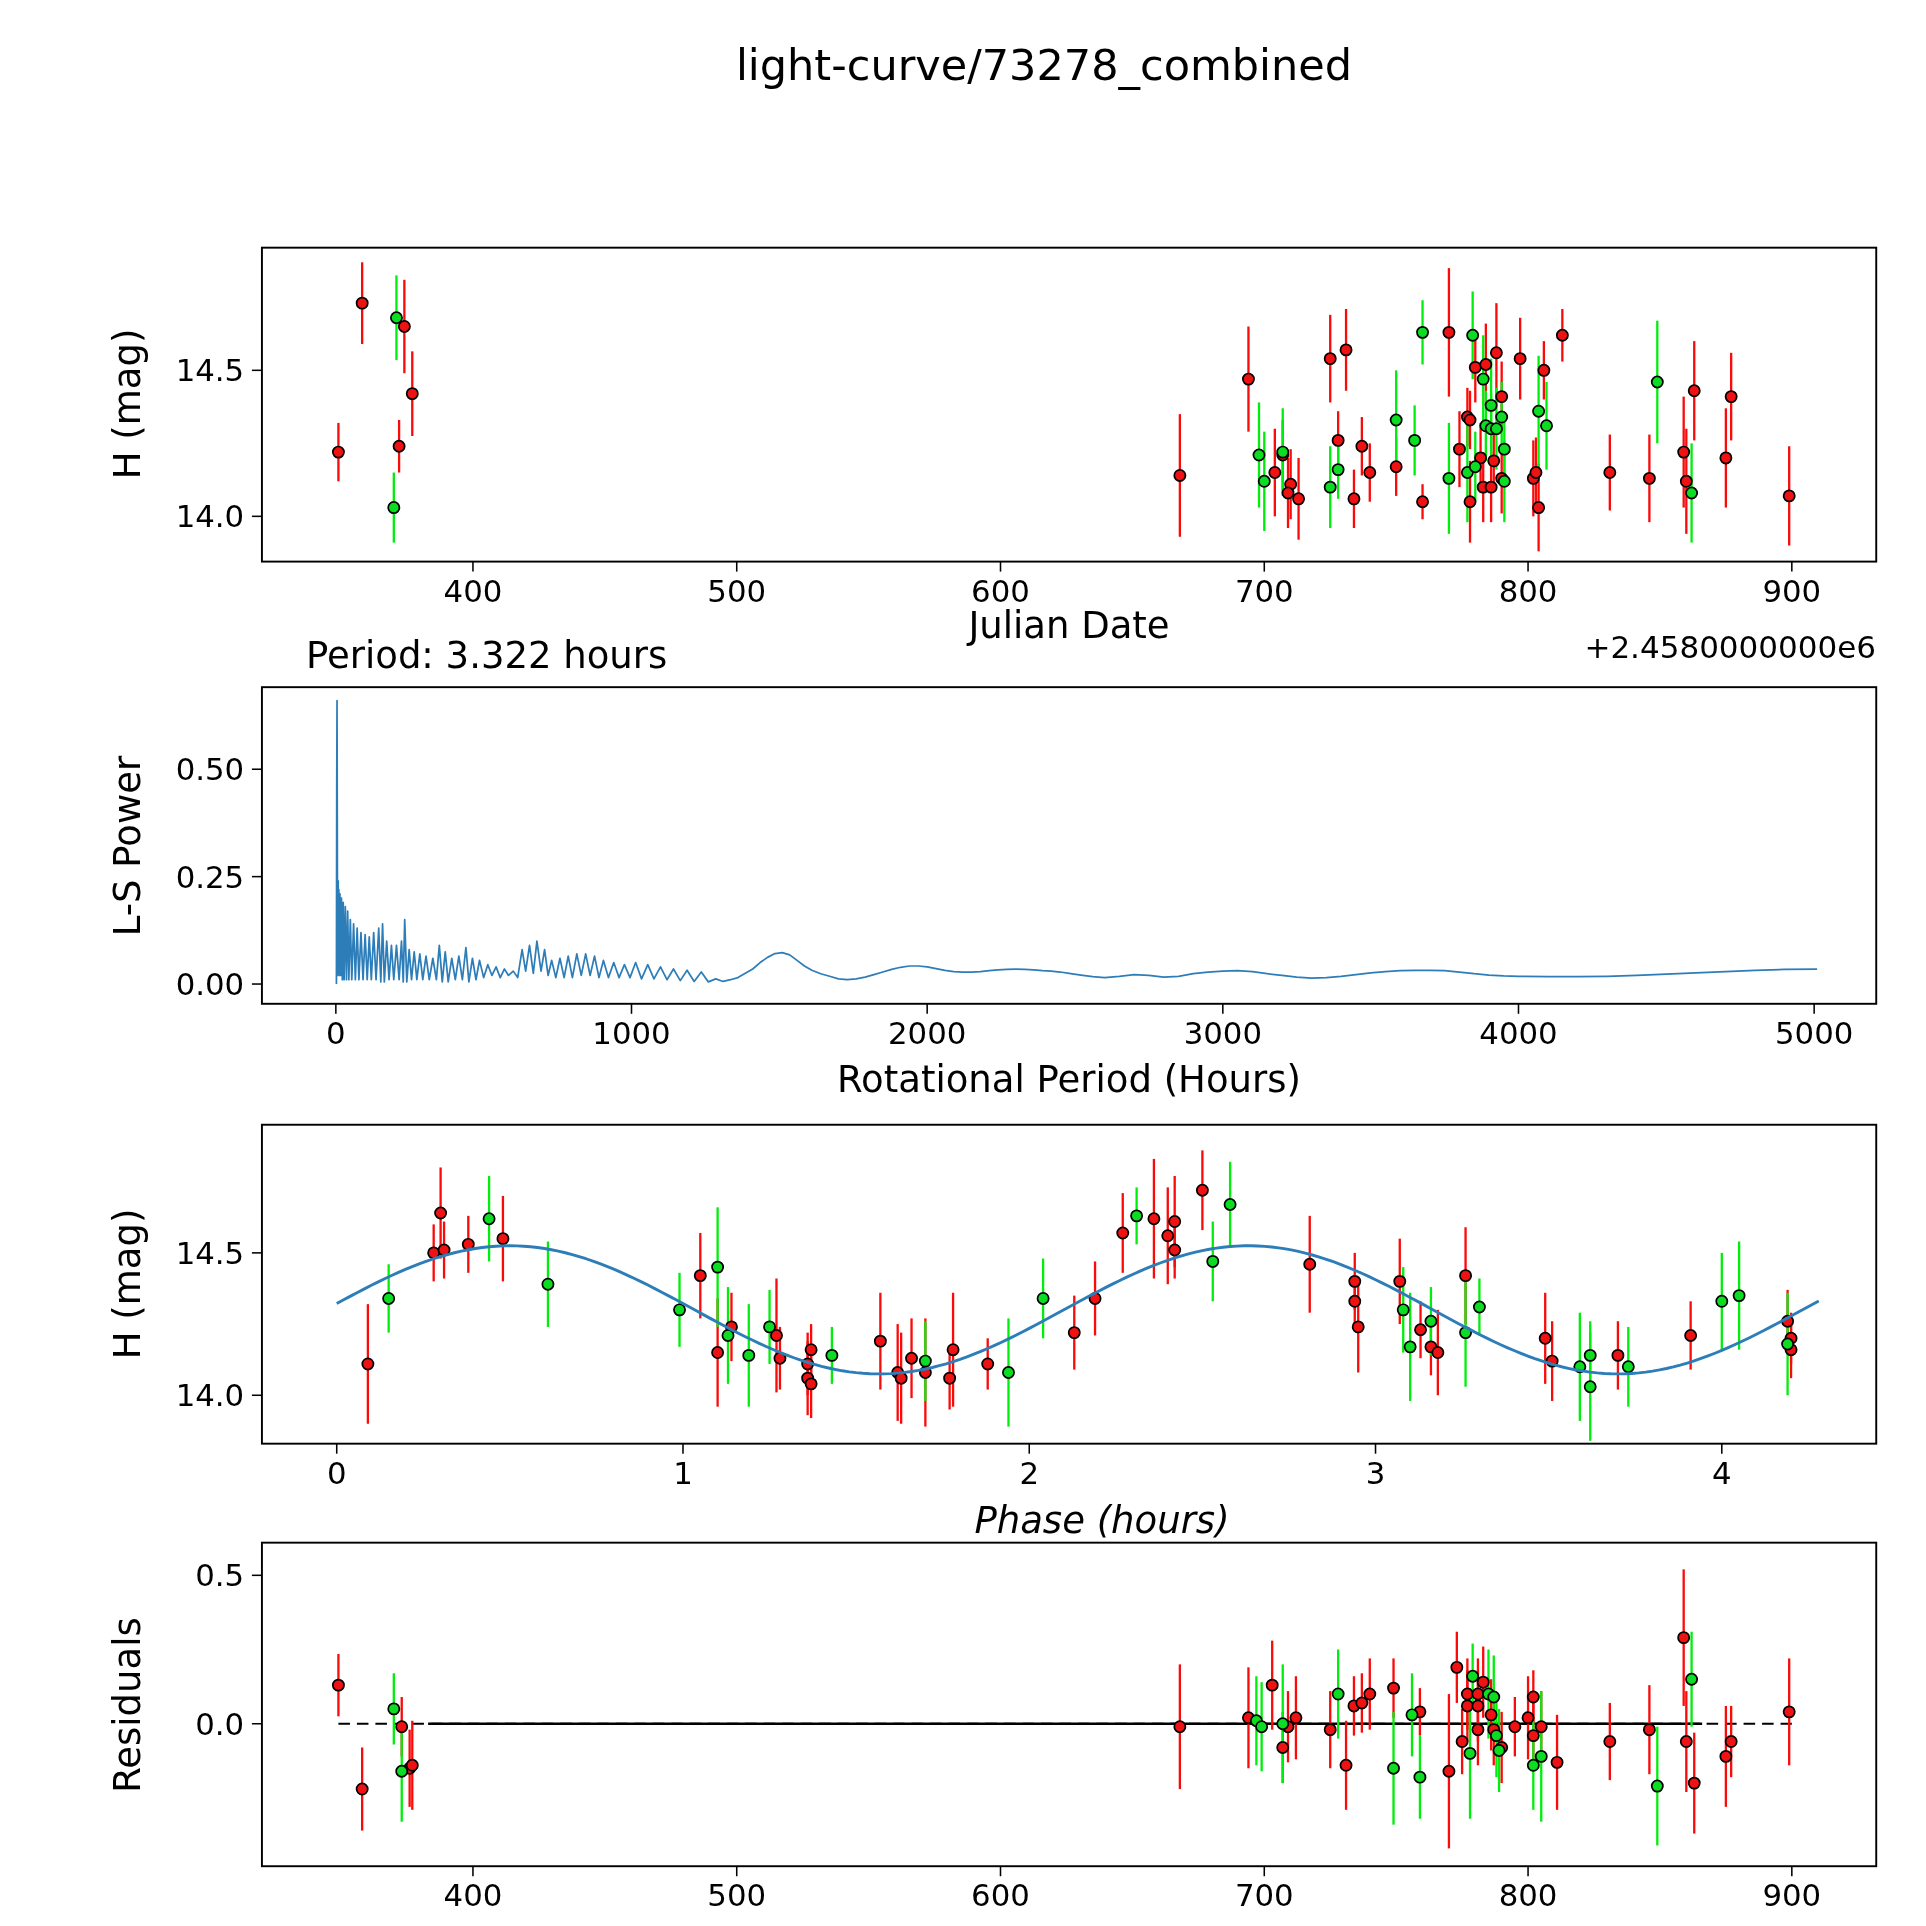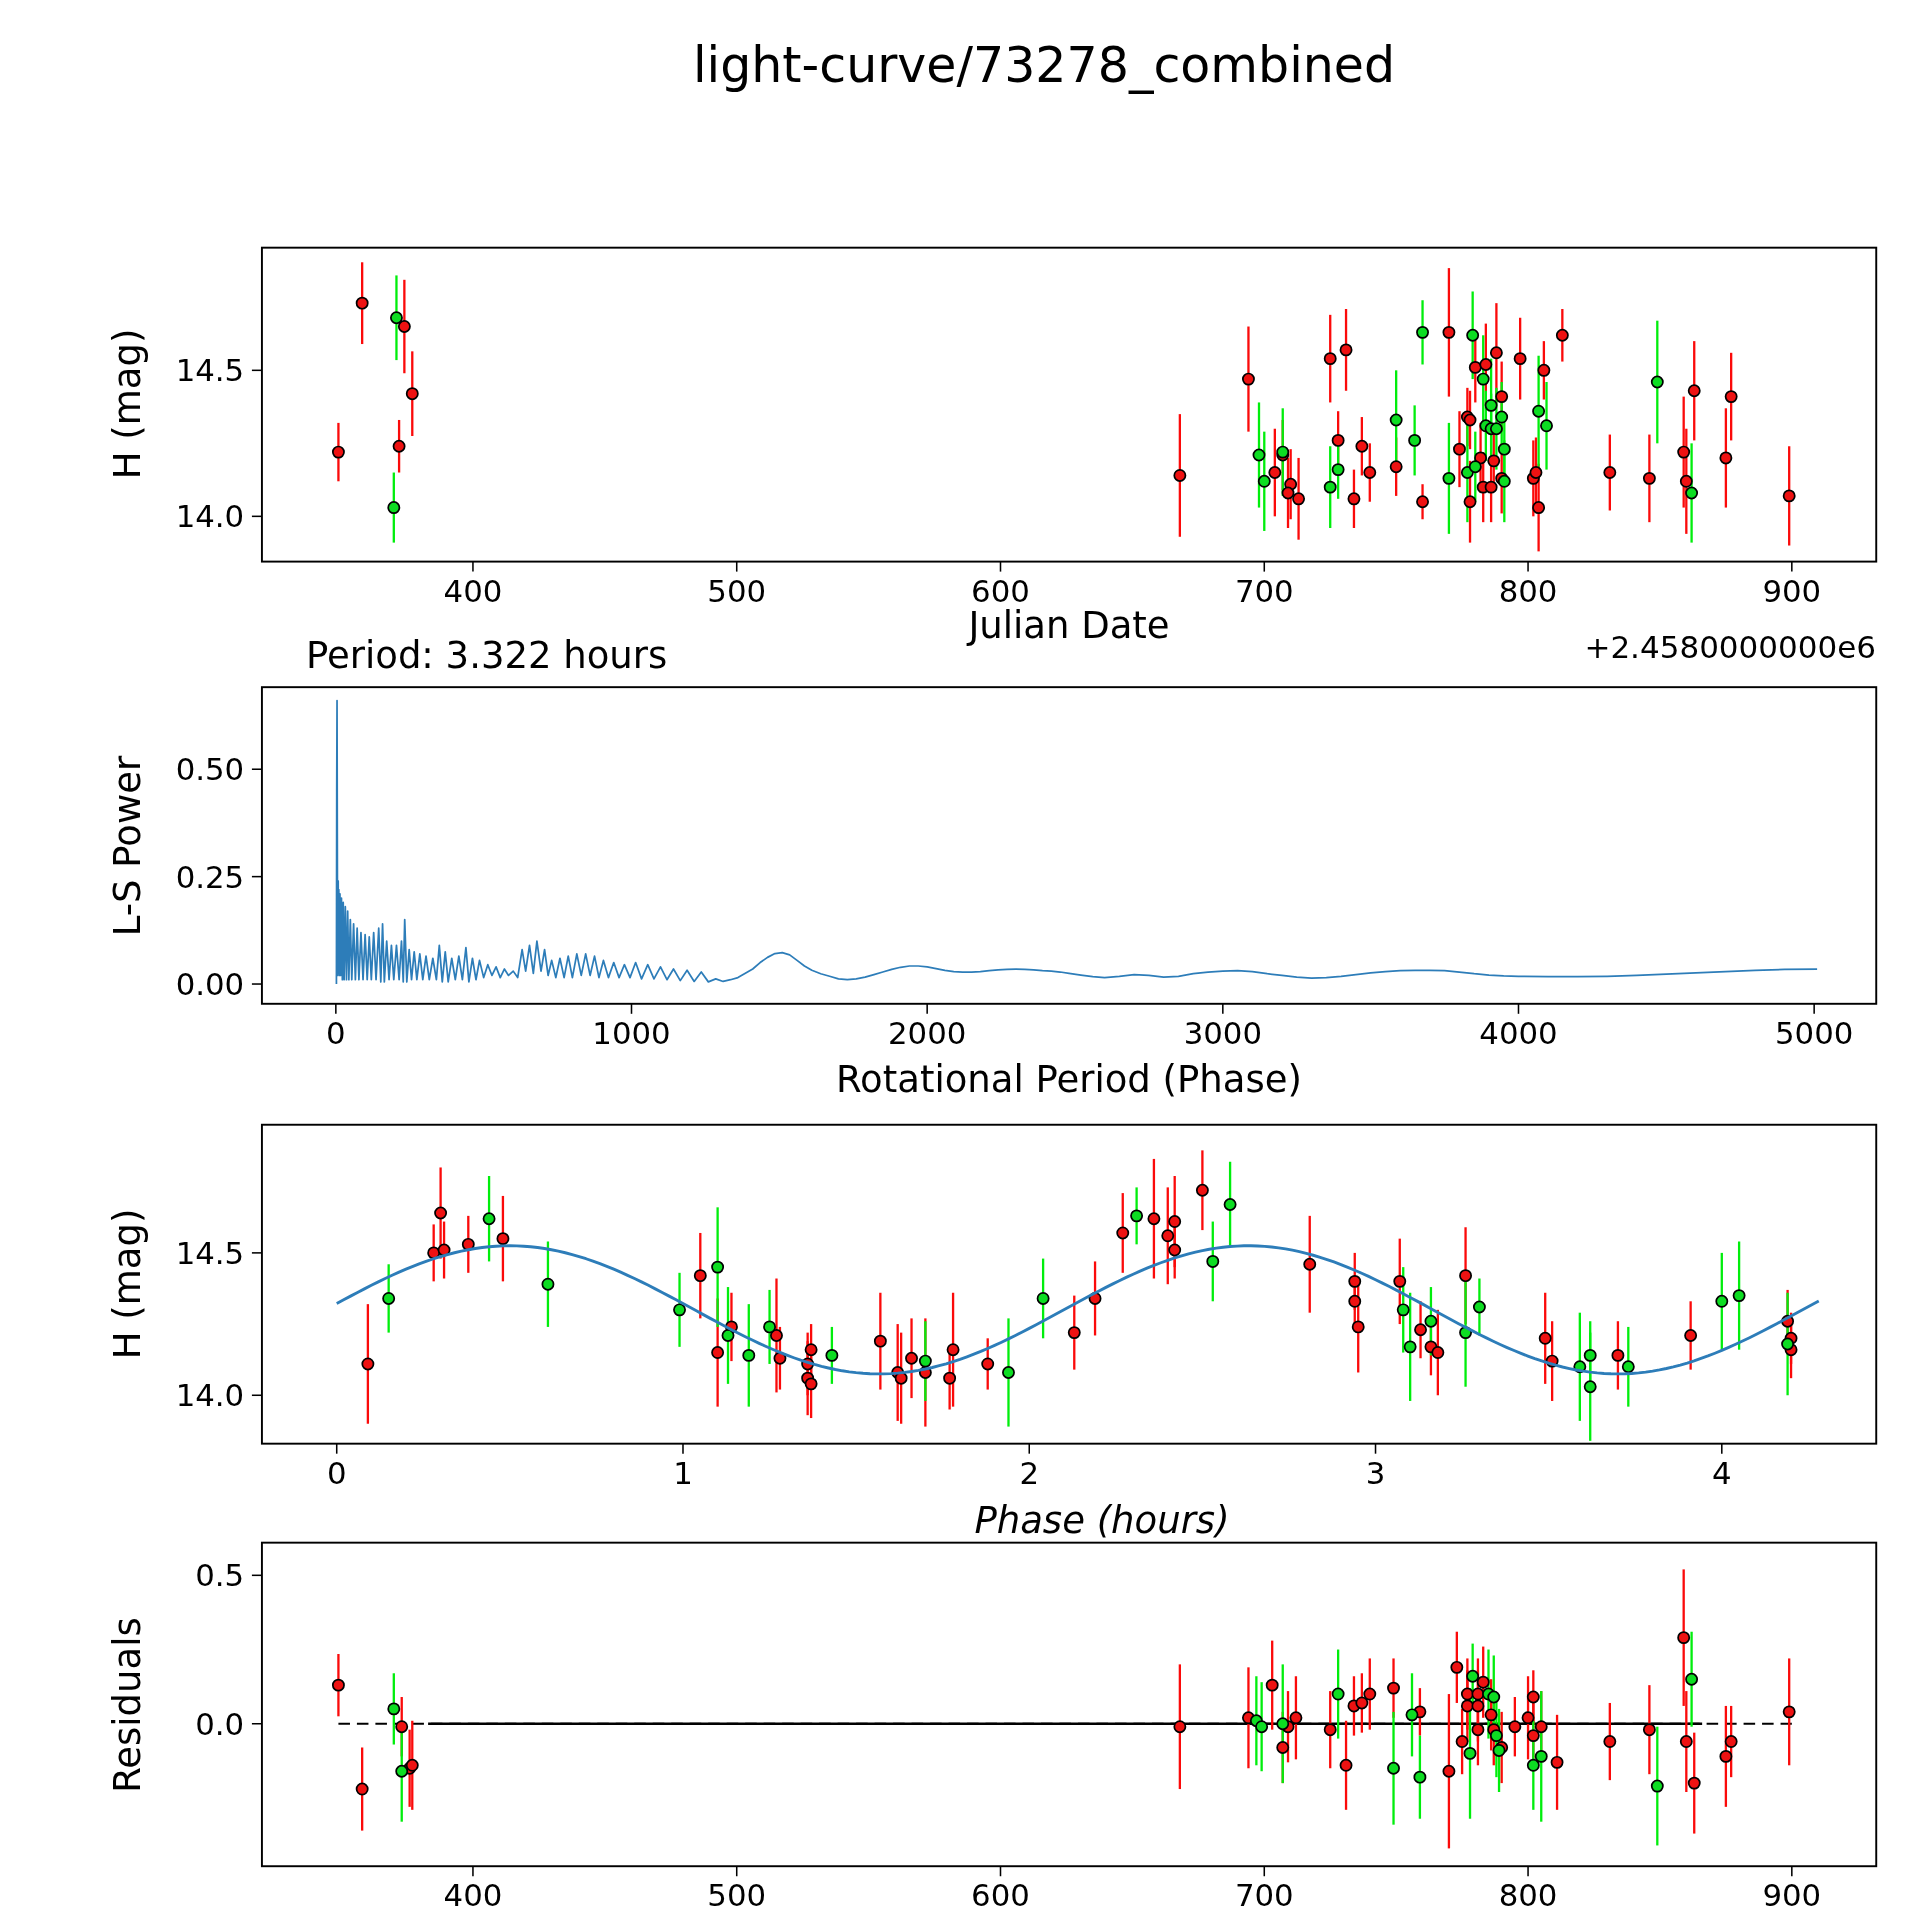--- a/index.html
+++ b/index.html
@@ -3,21 +3,21 @@
 <meta charset="utf-8">
 <style>
   html,body{margin:0;padding:0;background:#ffffff;}
   #figure{position:relative;width:2080px;height:2080px;background:#ffffff;overflow:hidden;
           font-family:"DejaVu Sans",sans-serif;color:#000;}
   .txt{position:absolute;white-space:nowrap;color:#000;}
   .center{transform:translate(-50%,-50%);}
   .rightal{transform:translate(-100%,-50%);}
   .leftal{transform:translate(0,-50%);}
   .rot{transform:translate(-50%,-50%) rotate(-90deg);}
-  .title{font-size:49px;}
+  .title{font-size:43px;}
   .axlabel{font-size:37px;}
   .ticksize{font-size:31px;margin-top:22px;}
   #chart-svg{position:absolute;left:0;top:0;}
 </style>
 </head>
 <body>
 
 <div id="figure">
   <svg id="chart-svg" width="2080" height="2080" viewBox="0 0 5400 5400">
       <line x1="878.593137254902" x2="878.593137254902" y1="1249.5116279069764" y2="1097.8837209302326" stroke="#fb0a0a" stroke-width="6"></line>
@@ -518,21 +518,21 @@
 
   <div class="txt title center" style="left:1044px;top:65px;">light-curve/73278_combined</div>
 
   <div class="txt axlabel rot" style="left:127px;top:404px;">H (mag)</div>
   <div class="txt axlabel center" style="left:1069px;top:625px;">Julian Date</div>
   <div class="txt ticksize rightal" style="left:1876px;top:625px;">+2.4580000000e6</div>
 
   <div class="txt axlabel leftal" style="left:306px;top:655px;">Period: 3.322 hours</div>
 
   <div class="txt axlabel rot" style="left:127px;top:846px;">L-S Power</div>
-  <div class="txt axlabel center" style="left:1069px;top:1079px;">Rotational Period (Phase)</div>
+  <div class="txt axlabel center" style="left:1069px;top:1079px;">Rotational Period (Hours)</div>
 
   <div class="txt axlabel rot" style="left:127px;top:1284px;">H (mag)</div>
   <div class="txt axlabel center" style="left:1102px;top:1520px;font-style:italic;">Phase (hours)</div>
 
   <div class="txt axlabel rot" style="left:127px;top:1705px;">Residuals</div>
   <div class="txt axlabel center" style="left:1069px;top:1942px;">Julian Date</div>
   <div class="txt ticksize rightal" style="left:1876px;top:1942px;">+2.4580000000e6</div>
 </div>
 
 

